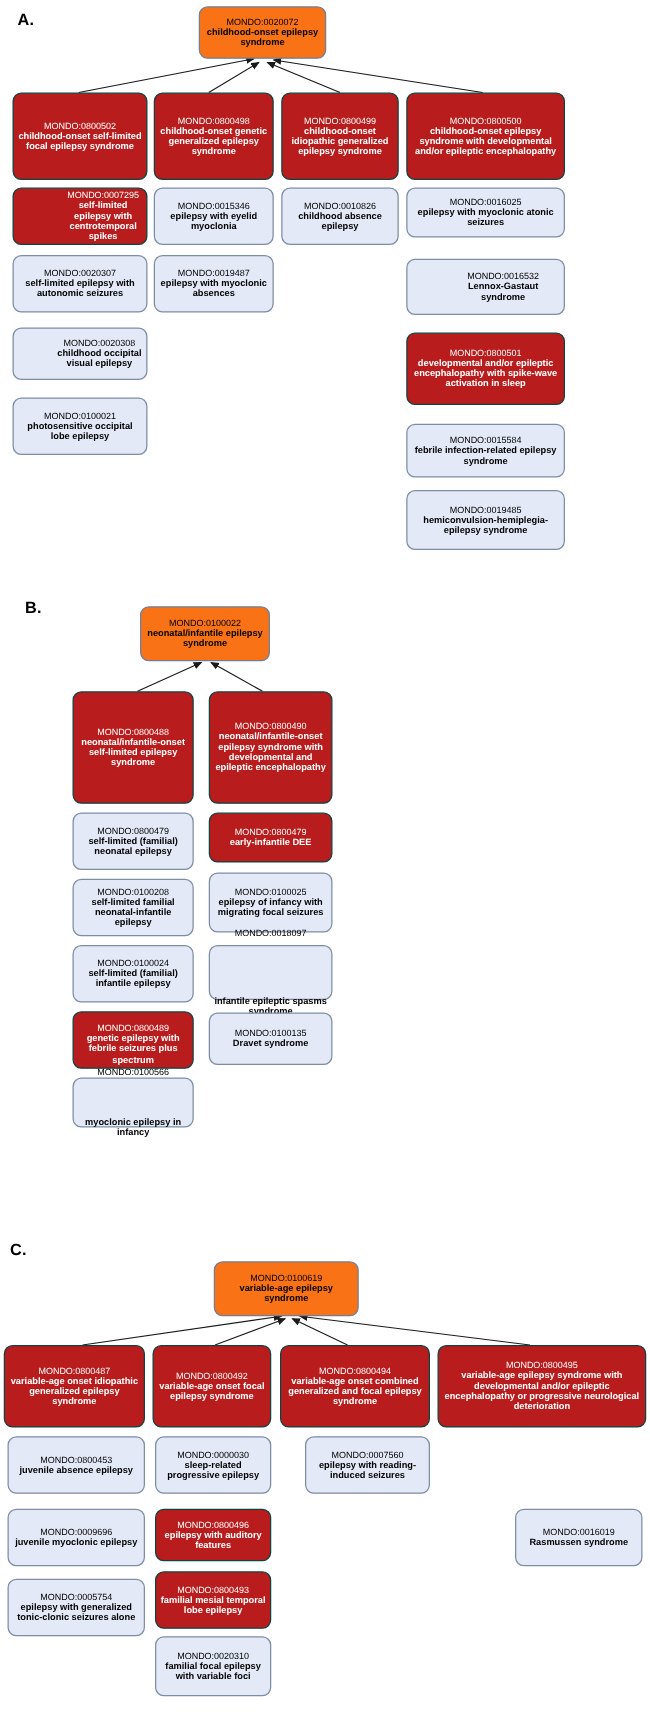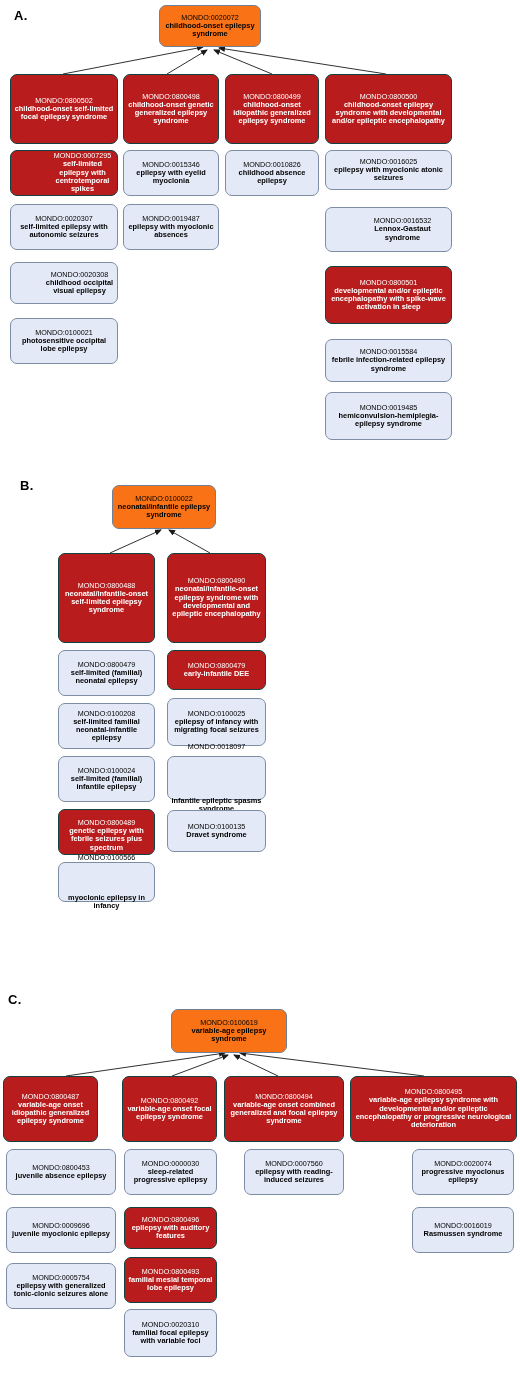--- a/index.html
+++ b/index.html
@@ -239,21 +239,21 @@
       <path d="M278,131 L234,110"></path>
       <path d="M424,131 L240,108"></path>
     </g>
   </svg>
 
   <div class="node root" style="left:171px;top:64px;width:116px;height:44px;">
     <span class="nid">MONDO:0100619</span>
     <span class="nlabel">variable-age epilepsy syndrome</span>
   </div>
 
-  <div class="node teal" style="left:3px;top:131px;width:95px;height:66px;">
+  <div class="node teal" style="left:3px;top:131px;width:113px;height:66px;">
     <span class="nid">MONDO:0800487</span>
     <span class="nlabel">variable-age onset idiopathic generalized epilepsy syndrome</span>
   </div>
   <div class="node teal" style="left:122px;top:131px;width:95px;height:66px;">
     <span class="nid">MONDO:0800492</span>
     <span class="nlabel">variable-age onset focal epilepsy syndrome</span>
   </div>
   <div class="node teal" style="left:224px;top:131px;width:120px;height:66px;">
     <span class="nid">MONDO:0800494</span>
     <span class="nlabel">variable-age onset combined generalized and focal epilepsy syndrome</span>
@@ -291,21 +291,17 @@
   <div class="node light" style="left:124px;top:364px;width:93px;height:48px;">
     <span class="nid">MONDO:0020310</span>
     <span class="nlabel">familial focal epilepsy with variable foci</span>
   </div>
 
   <div class="node light" style="left:244px;top:204px;width:100px;height:46px;">
     <span class="nid">MONDO:0007560</span>
     <span class="nlabel">epilepsy with reading-induced seizures</span>
   </div>
 
-  <div class="node light" style="left:412px;top:204px;width:102px;height:46px;">
-    <span class="nid">MONDO:0020074</span>
-    <span class="nlabel">progressive myoclonus epilepsy</span>
-  </div>
   <div class="node light" style="left:412px;top:262px;width:102px;height:46px;">
     <span class="nid">MONDO:0016019</span>
     <span class="nlabel">Rasmussen syndrome</span>
   </div>
 </div>
 
 </body></html>

